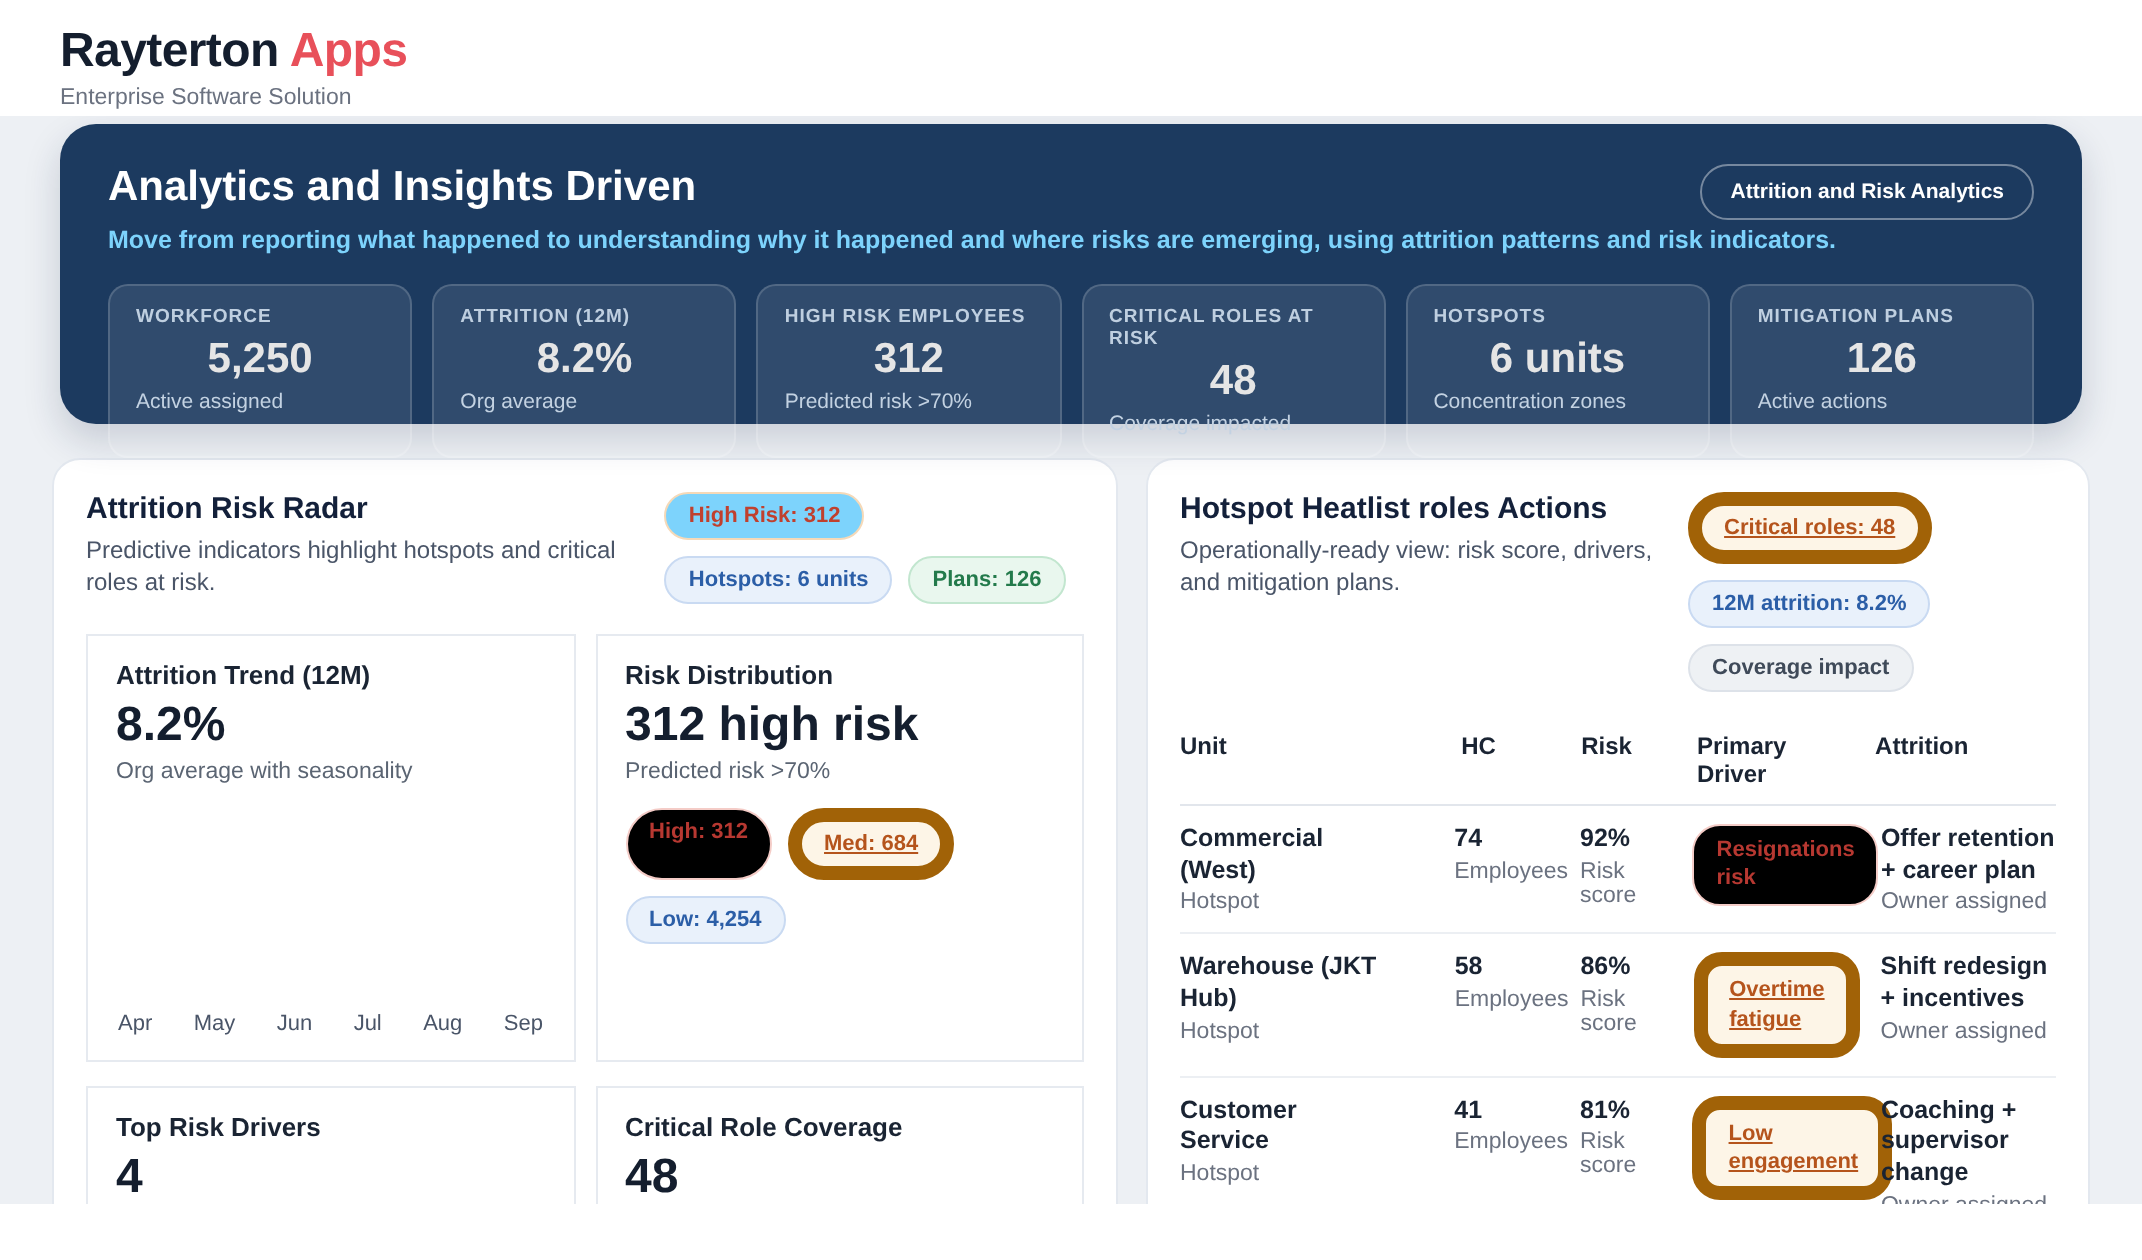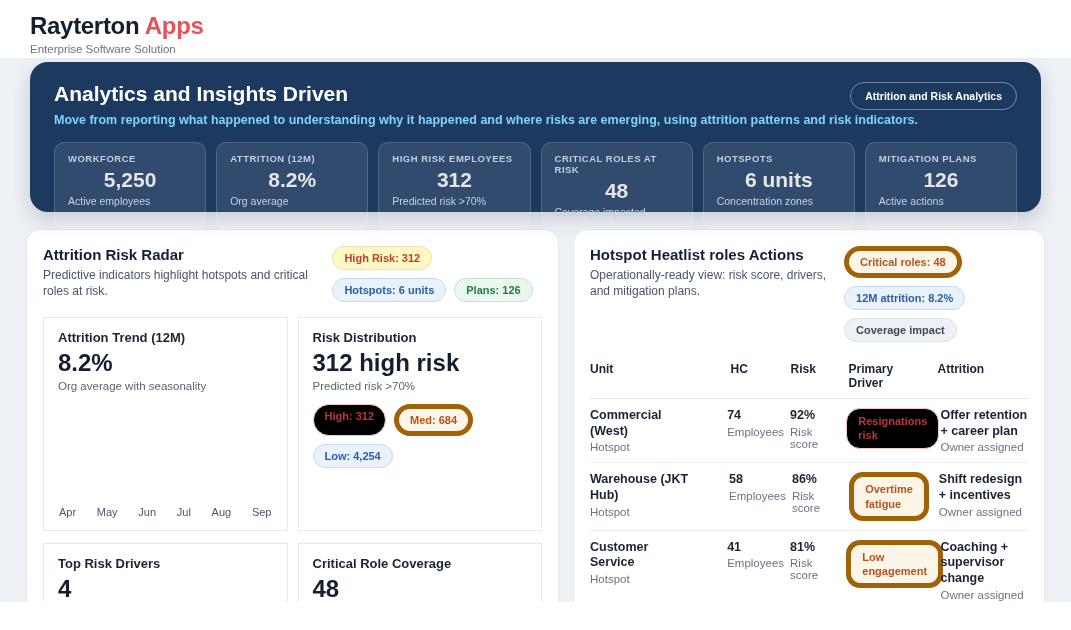--- a/index.html
+++ b/index.html
@@ -38,22 +38,22 @@
   .panel-head { display:flex; justify-content:space-between; }
   .panel-titles { width:56%; }
   .panel-title { font-size:15px; font-weight:bold; color:#13203a; margin-bottom:4px; }
   .panel-sub { font-size:12px; color:#4a5568; line-height:1.35; }
   .panel-badges { display:flex; flex-wrap:wrap; gap:8px; width:42%; justify-content:flex-start;
     align-content:flex-start; }
 
   
   .chip { font-size:11px; font-weight:bold; padding:5px 11px; border-radius:999px; white-space:nowrap; }
   .chip-red    { color:#b73831; background:#000000; border:1px solid #f4ccc7; }
-  .chip-amber  { color:#b5541c; background:#fdf5e7; border:5px solid #a16207; }
-  .chip-orangered { color:#c0402e; background:#fef9c3; border:1px solid #f5d9b8; }
+  .chip-amber  { color:#b5541c; background:#fdf5e7; border:7px solid #a16207;text-decoration:underline; }
+  .chip-orangered { color:#c0402e; background:#7dd3fc; border:1px solid #f5d9b8; }
   .chip-blue   { color:#2b5ea7; background:#e9f1fb; border:1px solid #c9daf2; }
   .chip-green  { color:#237a4b; background:#e9f7ee; border:1px solid #c2e6cf; }
   .chip-neutral{ color:#3f4a59; background:#eef1f4; border:1px solid #dde2e9; }
 
   
   .subgrid { display:flex; gap:10px; margin-top:15px; }
   .subcard { border:1px solid #e6eaf0; border-radius:0; padding:12px 14px; background:#fff; }
   .subcard-title { font-size:13px; font-weight:bold; color:#1a2433; }
   .subcard-value { font-size:24px; font-weight:bold; color:#141e2e; margin:4px 0 3px; }
   .subcard-sub { font-size:11.5px; color:#5b6573; }
@@ -95,21 +95,21 @@
 
   <div class="hero">
     <h1>Analytics and Insights Driven</h1>
     <p>Move from reporting what happened to understanding why it happened and where risks are emerging, using attrition patterns and risk indicators.</p>
     <button class="hero-cta">Attrition and Risk Analytics</button>
 
     <div class="stat-row">
       <div class="stat-card">
         <div class="stat-label">WORKFORCE</div>
         <div class="stat-value">5,250</div>
-        <div class="stat-sub">Active employees</div>
+        <div class="stat-sub">Active assigned</div>
       </div>
       <div class="stat-card">
         <div class="stat-label">ATTRITION (12M)</div>
         <div class="stat-value">8.2%</div>
         <div class="stat-sub">Org average</div>
       </div>
       <div class="stat-card">
         <div class="stat-label">HIGH RISK EMPLOYEES</div>
         <div class="stat-value">312</div>
         <div class="stat-sub">Predicted risk &gt;70%</div>

